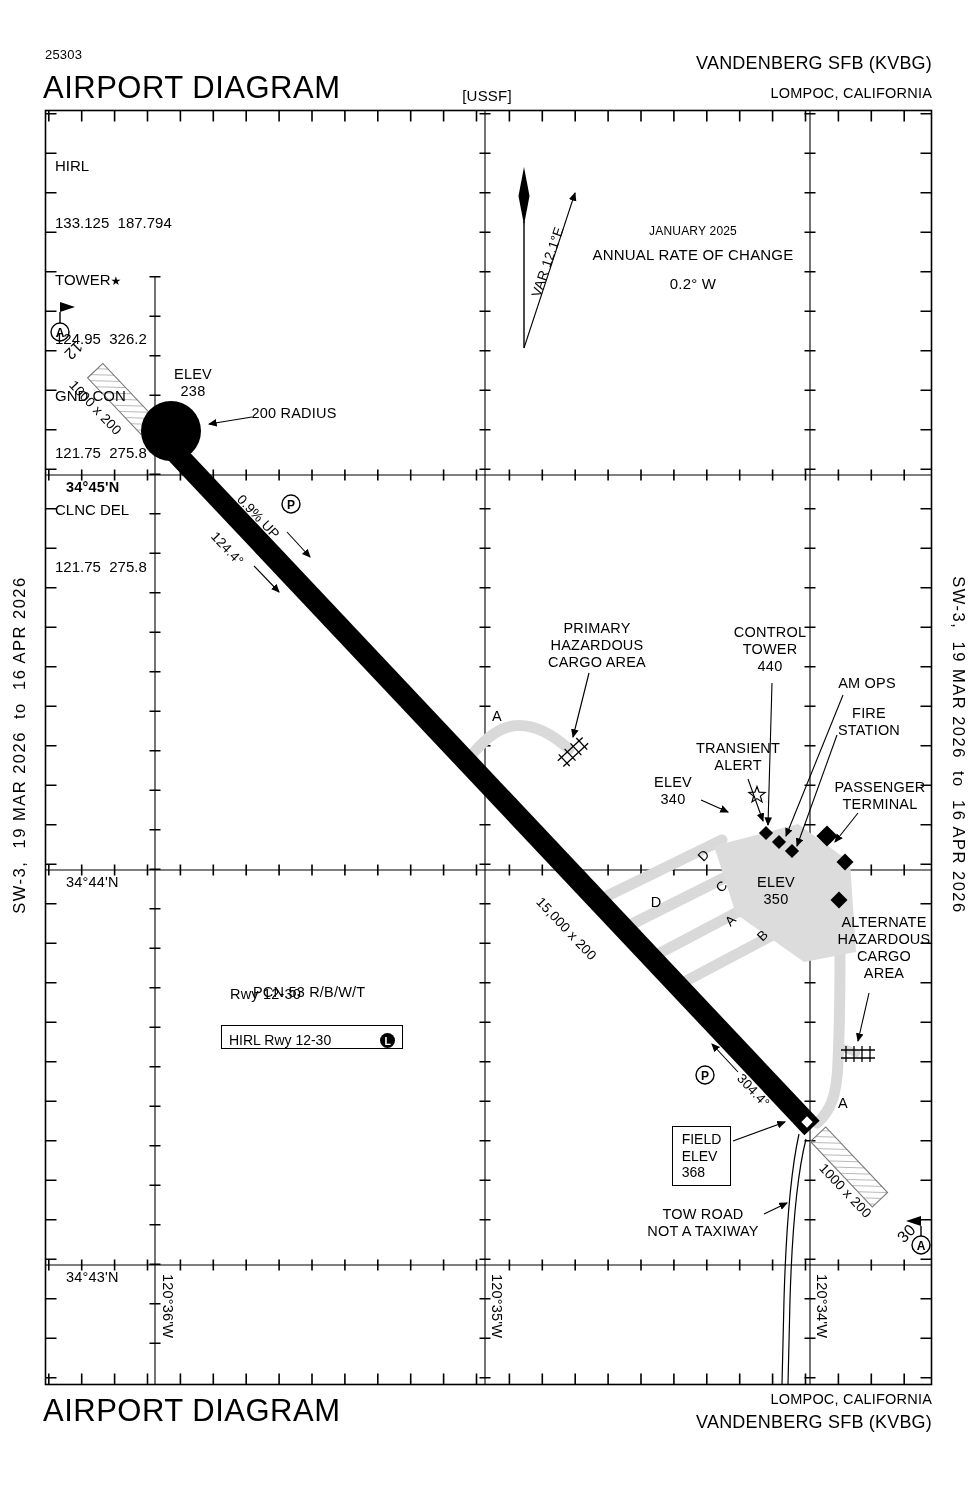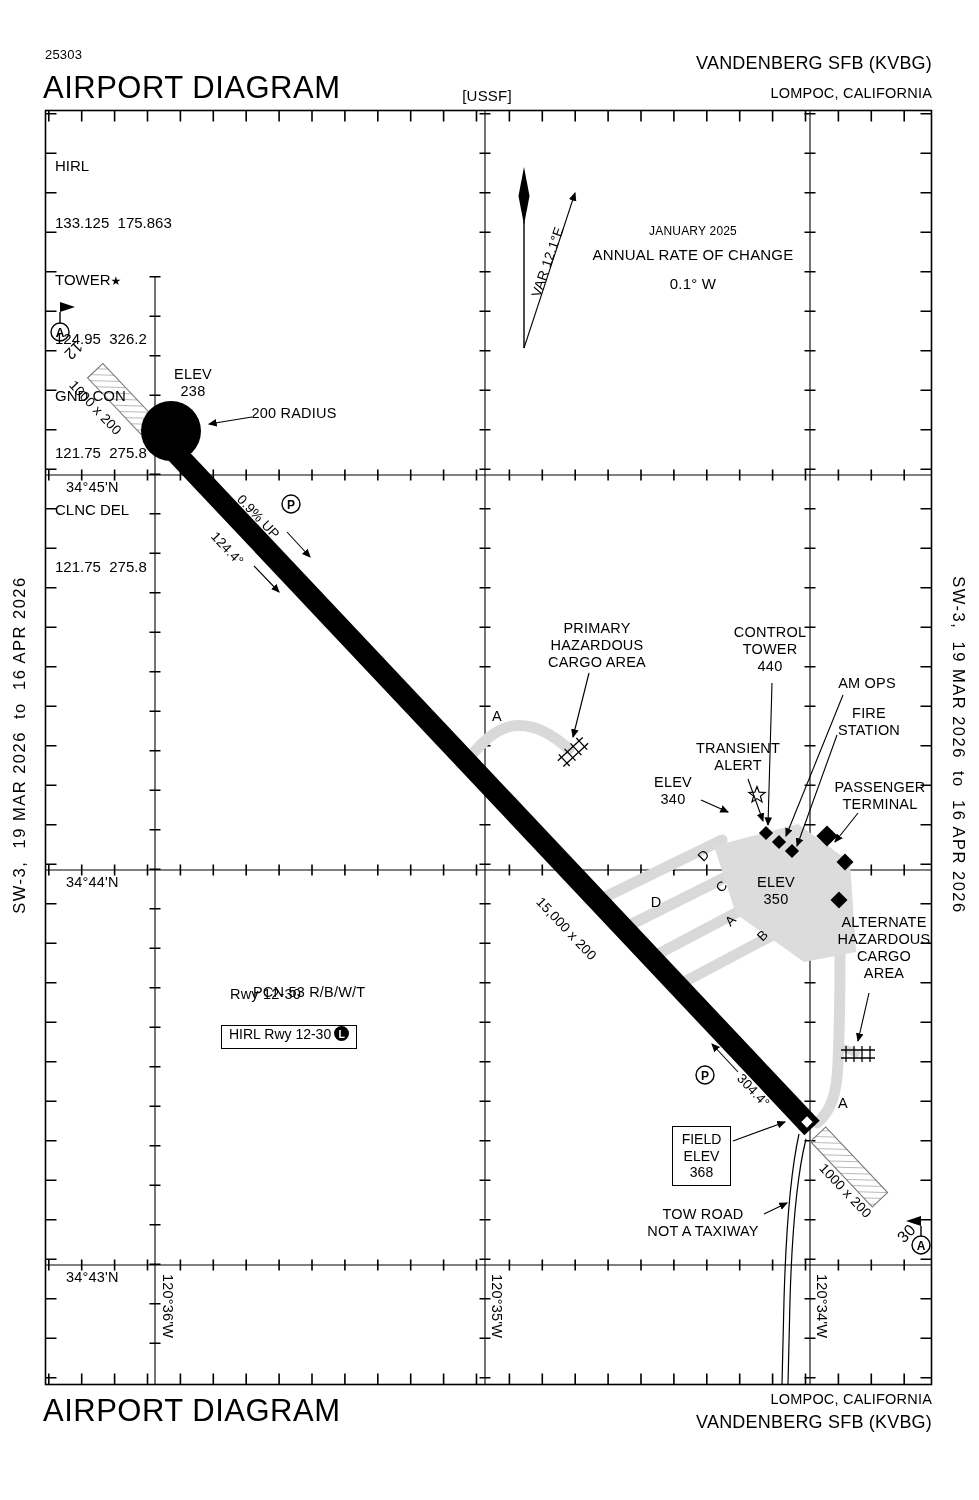--- a/index.html
+++ b/index.html
@@ -9,23 +9,23 @@
   svg text{font-family:"Liberation Sans",sans-serif;font-size:12px;font-weight:bold;
            text-anchor:middle;dominant-baseline:central;fill:#000;}
   .lbl{position:absolute;white-space:pre-line;text-align:center;line-height:1.18;
        font-size:14.5px;letter-spacing:.2px;}
   .pre{white-space:pre;}
   .la{text-align:left;}
   .ra{text-align:right;}
   .comm{position:absolute;left:55px;top:118px;font-size:15px;line-height:19px;white-space:pre;}
   .box{position:absolute;border:1.3px solid #000;background:#fff;box-sizing:border-box;}
   .fe-box{left:672px;top:1126px;width:59px;height:60px;display:flex;align-items:center;
-          justify-content:center;text-align:center;font-size:14px;line-height:1.2;white-space:pre-line;}
-  .hirl-box{left:221px;top:1025px;height:24px;display:inline-flex;align-items:flex-start;
-            padding:0 7px;font-size:14px;white-space:pre;}
+          justify-content:center;text-align:left;font-size:14px;line-height:1.2;white-space:pre-line;}
+  .hirl-box{left:221px;top:1025px;height:24px;display:inline-flex;align-items:flex-end;
+            padding:0 7px;font-size:14px;white-space:pre;gap:46px;}
   .lcirc{display:inline-flex;width:15px;height:15px;border-radius:50%;background:#000;color:#fff;
          font-size:10.5px;font-weight:bold;align-items:center;justify-content:center;margin-left:3px;}
 </style>
 </head>
 <body>
 
 <div class="page">
 
   <svg class="map" width="979" height="1500" viewBox="0 0 979 1500">
     <defs>
@@ -164,33 +164,33 @@
   <div class="lbl la" style="left:43px;top:88px;transform:translate(0,-50%);font-size:31px;letter-spacing:.5px;">AIRPORT DIAGRAM</div>
   <div class="lbl" style="left:487px;top:96px;transform:translate(-50%,-50%);font-size:15px;">[USSF]</div>
   <div class="lbl ra" style="right:47px;top:64px;transform:translate(0,-50%);font-size:18px;">VANDENBERG SFB  (KVBG)</div>
   <div class="lbl ra" style="right:47px;top:94px;transform:translate(0,-50%);font-size:14.5px;">LOMPOC, CALIFORNIA</div>
 
   <div class="lbl pre" style="left:20px;top:745px;transform:translate(-50%,-50%) rotate(-90deg);font-size:16.5px;letter-spacing:1.5px;">SW-3,  19 MAR 2026  to  16 APR 2026</div>
   <div class="lbl pre" style="left:958px;top:745px;transform:translate(-50%,-50%) rotate(90deg);font-size:16.5px;letter-spacing:1.5px;">SW-3,  19 MAR 2026  to  16 APR 2026</div>
 
   <div class="comm">
     <div>HIRL</div>
-    <div>133.125  175.863</div>
+    <div>133.125  187.794</div>
     <div><span>TOWER</span><span style="font-size:12px;">★</span></div>
     <div>124.95  326.2</div>
     <div>GND CON</div>
     <div>121.75  275.8</div>
     <div>CLNC DEL</div>
     <div>121.75  275.8</div>
   </div>
 
   <div class="lbl" style="left:548px;top:262px;transform:translate(-50%,-50%) rotate(-71deg);font-size:13.5px;">VAR 12.1°E</div>
   <div class="lbl" style="left:693px;top:231px;transform:translate(-50%,-50%);font-size:12px;">JANUARY 2025</div>
   <div class="lbl" style="left:693px;top:255px;transform:translate(-50%,-50%);font-size:15px;">ANNUAL RATE OF CHANGE</div>
-  <div class="lbl" style="left:693px;top:284px;transform:translate(-50%,-50%);font-size:15px;">0.1° W</div>
+  <div class="lbl" style="left:693px;top:284px;transform:translate(-50%,-50%);font-size:15px;">0.2° W</div>
 
   <div class="lbl" style="left:193px;top:383px;transform:translate(-50%,-50%);">ELEV
 238</div>
   <div class="lbl" style="left:294px;top:414px;transform:translate(-50%,-50%);">200 RADIUS</div>
   <div class="lbl" style="left:73px;top:350px;transform:translate(-50%,-50%) rotate(135deg);font-size:16px;">12</div>
   <div class="lbl" style="left:95px;top:408px;transform:translate(-50%,-50%) rotate(46.6deg);font-size:13.5px;">1000 x 200</div>
   <div class="lbl" style="left:258px;top:517px;transform:translate(-50%,-50%) rotate(46.6deg);font-size:13.5px;">0.9% UP</div>
   <div class="lbl" style="left:227px;top:549px;transform:translate(-50%,-50%) rotate(46.6deg);font-size:13.5px;">124.4°</div>
   <div class="lbl" style="left:566px;top:929px;transform:translate(-50%,-50%) rotate(46.6deg);font-size:13.5px;">15,000 x 200</div>
   <div class="lbl" style="left:753px;top:1091px;transform:translate(-50%,-50%) rotate(46.6deg);font-size:13.5px;">304.4°</div>
@@ -232,21 +232,21 @@
 NOT A TAXIWAY</div>
 
   <div class="lbl" style="left:497px;top:717px;transform:translate(-50%,-50%);">A</div>
   <div class="lbl" style="left:704px;top:856px;transform:translate(-50%,-50%) rotate(-45deg);font-size:13.5px;">D</div>
   <div class="lbl" style="left:722px;top:887px;transform:translate(-50%,-50%) rotate(-45deg);font-size:13.5px;">C</div>
   <div class="lbl" style="left:656px;top:903px;transform:translate(-50%,-50%);">D</div>
   <div class="lbl" style="left:731px;top:921px;transform:translate(-50%,-50%) rotate(-45deg);font-size:13.5px;">A</div>
   <div class="lbl" style="left:763px;top:936px;transform:translate(-50%,-50%) rotate(-45deg);font-size:13.5px;">B</div>
   <div class="lbl" style="left:843px;top:1104px;transform:translate(-50%,-50%);">A</div>
 
-  <div class="lbl la" style="left:66px;top:488px;transform:translate(0,-50%);">34°45'N</div>
+  <div class="lbl la" style="left:66px;top:488px;transform:translate(0,-50%);font-weight:bold;">34°45'N</div>
   <div class="lbl la" style="left:66px;top:883px;transform:translate(0,-50%);">34°44'N</div>
   <div class="lbl la" style="left:66px;top:1278px;transform:translate(0,-50%);">34°43'N</div>
   <div class="lbl" style="left:167px;top:1306px;transform:translate(-50%,-50%) rotate(90deg);">120°36'W</div>
   <div class="lbl" style="left:496px;top:1306px;transform:translate(-50%,-50%) rotate(90deg);">120°35'W</div>
   <div class="lbl" style="left:821px;top:1306px;transform:translate(-50%,-50%) rotate(90deg);">120°34'W</div>
 
   <div class="lbl la" style="left:43px;top:1411px;transform:translate(0,-50%);font-size:31px;letter-spacing:.5px;">AIRPORT DIAGRAM</div>
   <div class="lbl ra" style="right:47px;top:1400px;transform:translate(0,-50%);font-size:14.5px;">LOMPOC, CALIFORNIA</div>
   <div class="lbl ra" style="right:47px;top:1423px;transform:translate(0,-50%);font-size:18px;">VANDENBERG SFB  (KVBG)</div>
 

